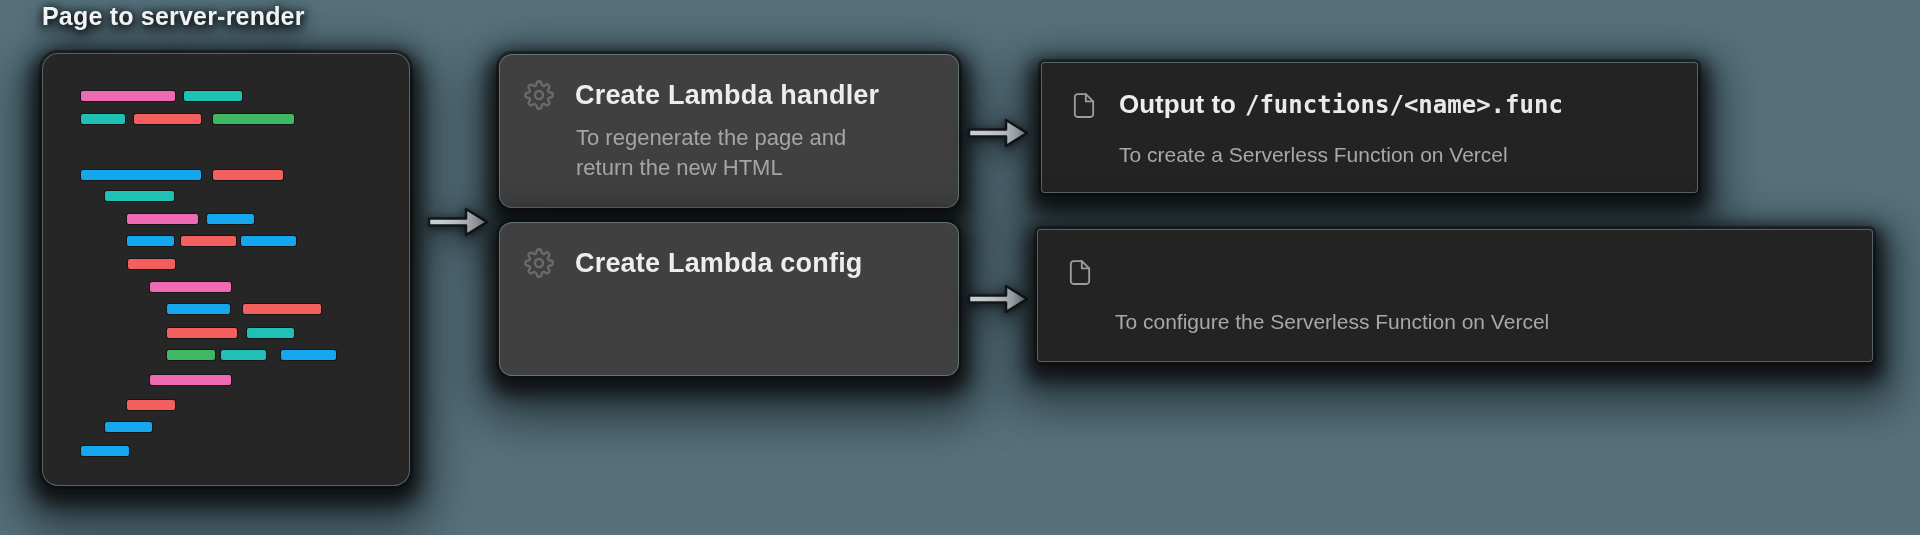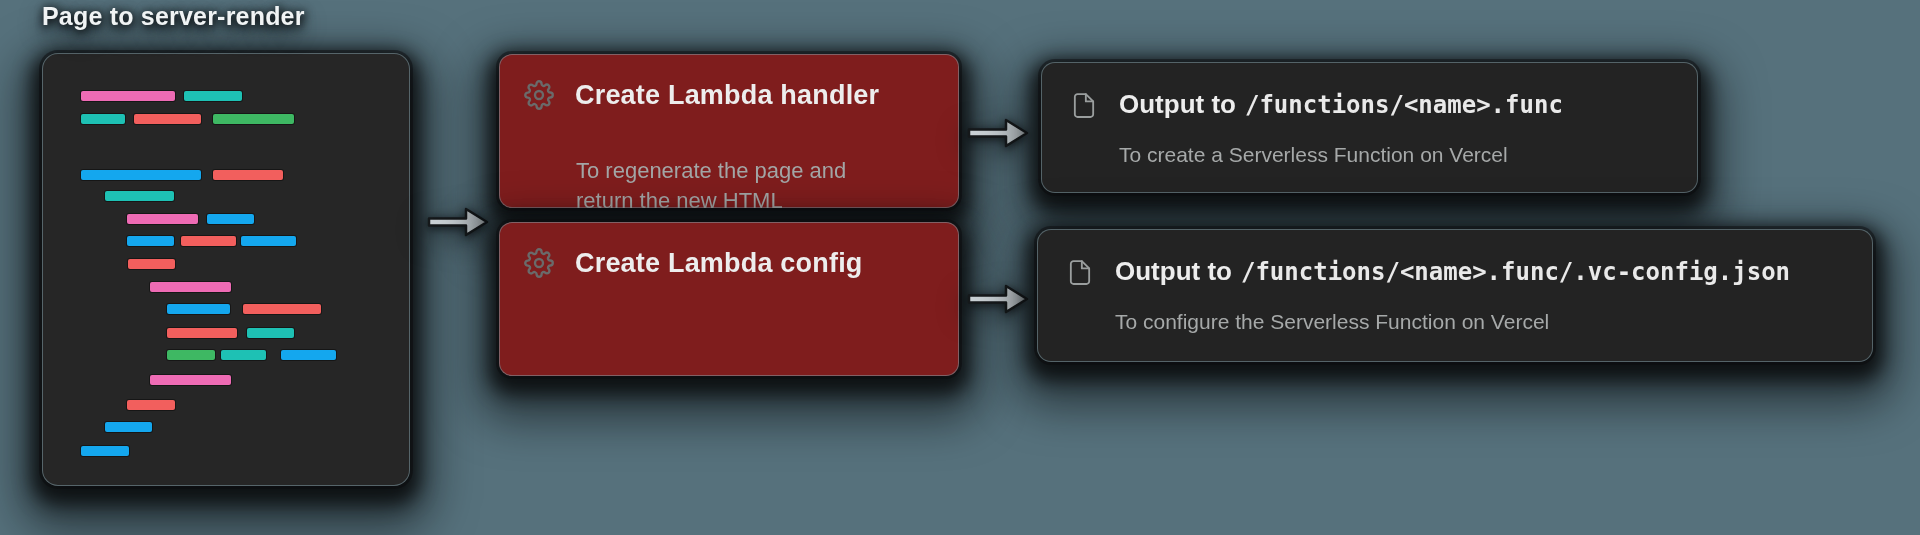--- a/index.html
+++ b/index.html
@@ -30,33 +30,33 @@
   }
 
   
   .code-card { left:42px; top:53px; width:368px; height:433px; border-radius:16px; background:#262626; }
   .code-bar {
     position:absolute; height:10px; border-radius:2px;
     box-shadow: 0 0 0 1px rgba(0,0,0,.4);
   }
 
   
-  .step-card { width:460px; height:154px; border-radius:13px; background:#7f1d1d;text-decoration:underline; }
+  .step-card { width:460px; height:154px; border-radius:13px; background:#404040;text-decoration:underline; }
   .step-card .gear { position:absolute; left:24px; top:25px; }
   .step-title {
     position:absolute; left:75px; top:25px;
     font-size:27px; font-weight:700; color:#EDEDED; letter-spacing:.2px;
   }
   .step-desc {
     position:absolute; left:76px; top:68px; width:300px;
-    font-size:22px; font-weight:400; color:#A3A6A6; line-height:30px;margin-top:33px;
+    font-size:22px; font-weight:400; color:#A3A6A6; line-height:30px;
   }
 
   
-  .output-card { border-radius:14px; background:#232323; }
+  .output-card { border-radius:4px; background:#232323; }
   .output-card .file { position:absolute; left:31px; top:29px; }
   .output-title {
     position:absolute; left:77px; top:26px;
     font-size:26px; font-weight:700; color:#EDEDED; white-space:nowrap;
   }
   .output-title .path {
     font-family:"DejaVu Sans Mono", monospace;
     font-size:24px; font-weight:700; color:#E9E9E9; margin-left:9px;
   }
   .output-desc {
@@ -138,17 +138,16 @@
     </svg>
     <div class="output-title"><span>Output to</span><span class="path">/functions/&lt;name&gt;.func</span></div>
     <div class="output-desc">To create a Serverless Function on Vercel</div>
   </div>
 
   <div class="card output-card" style="left:1037px; top:229px; width:836px; height:133px;">
     <svg class="file" width="22" height="27" viewBox="0 0 24 28" fill="none" stroke="#9A9E9E" stroke-width="2" stroke-linecap="round" stroke-linejoin="round">
       <path d="M14 1.5H5a3 3 0 0 0-3 3v19a3 3 0 0 0 3 3h14a3 3 0 0 0 3-3V9.5z"></path>
       <path d="M14 1.5v8h8"></path>
     </svg>
-    <div class="output-title"><span>Output to</span><span class="path">/functions/&lt;name&gt;.func/.vc-config.json</span></div>
     <div class="output-desc">To configure the Serverless Function on Vercel</div>
   </div>
 
 </div>
 
 </body></html>

